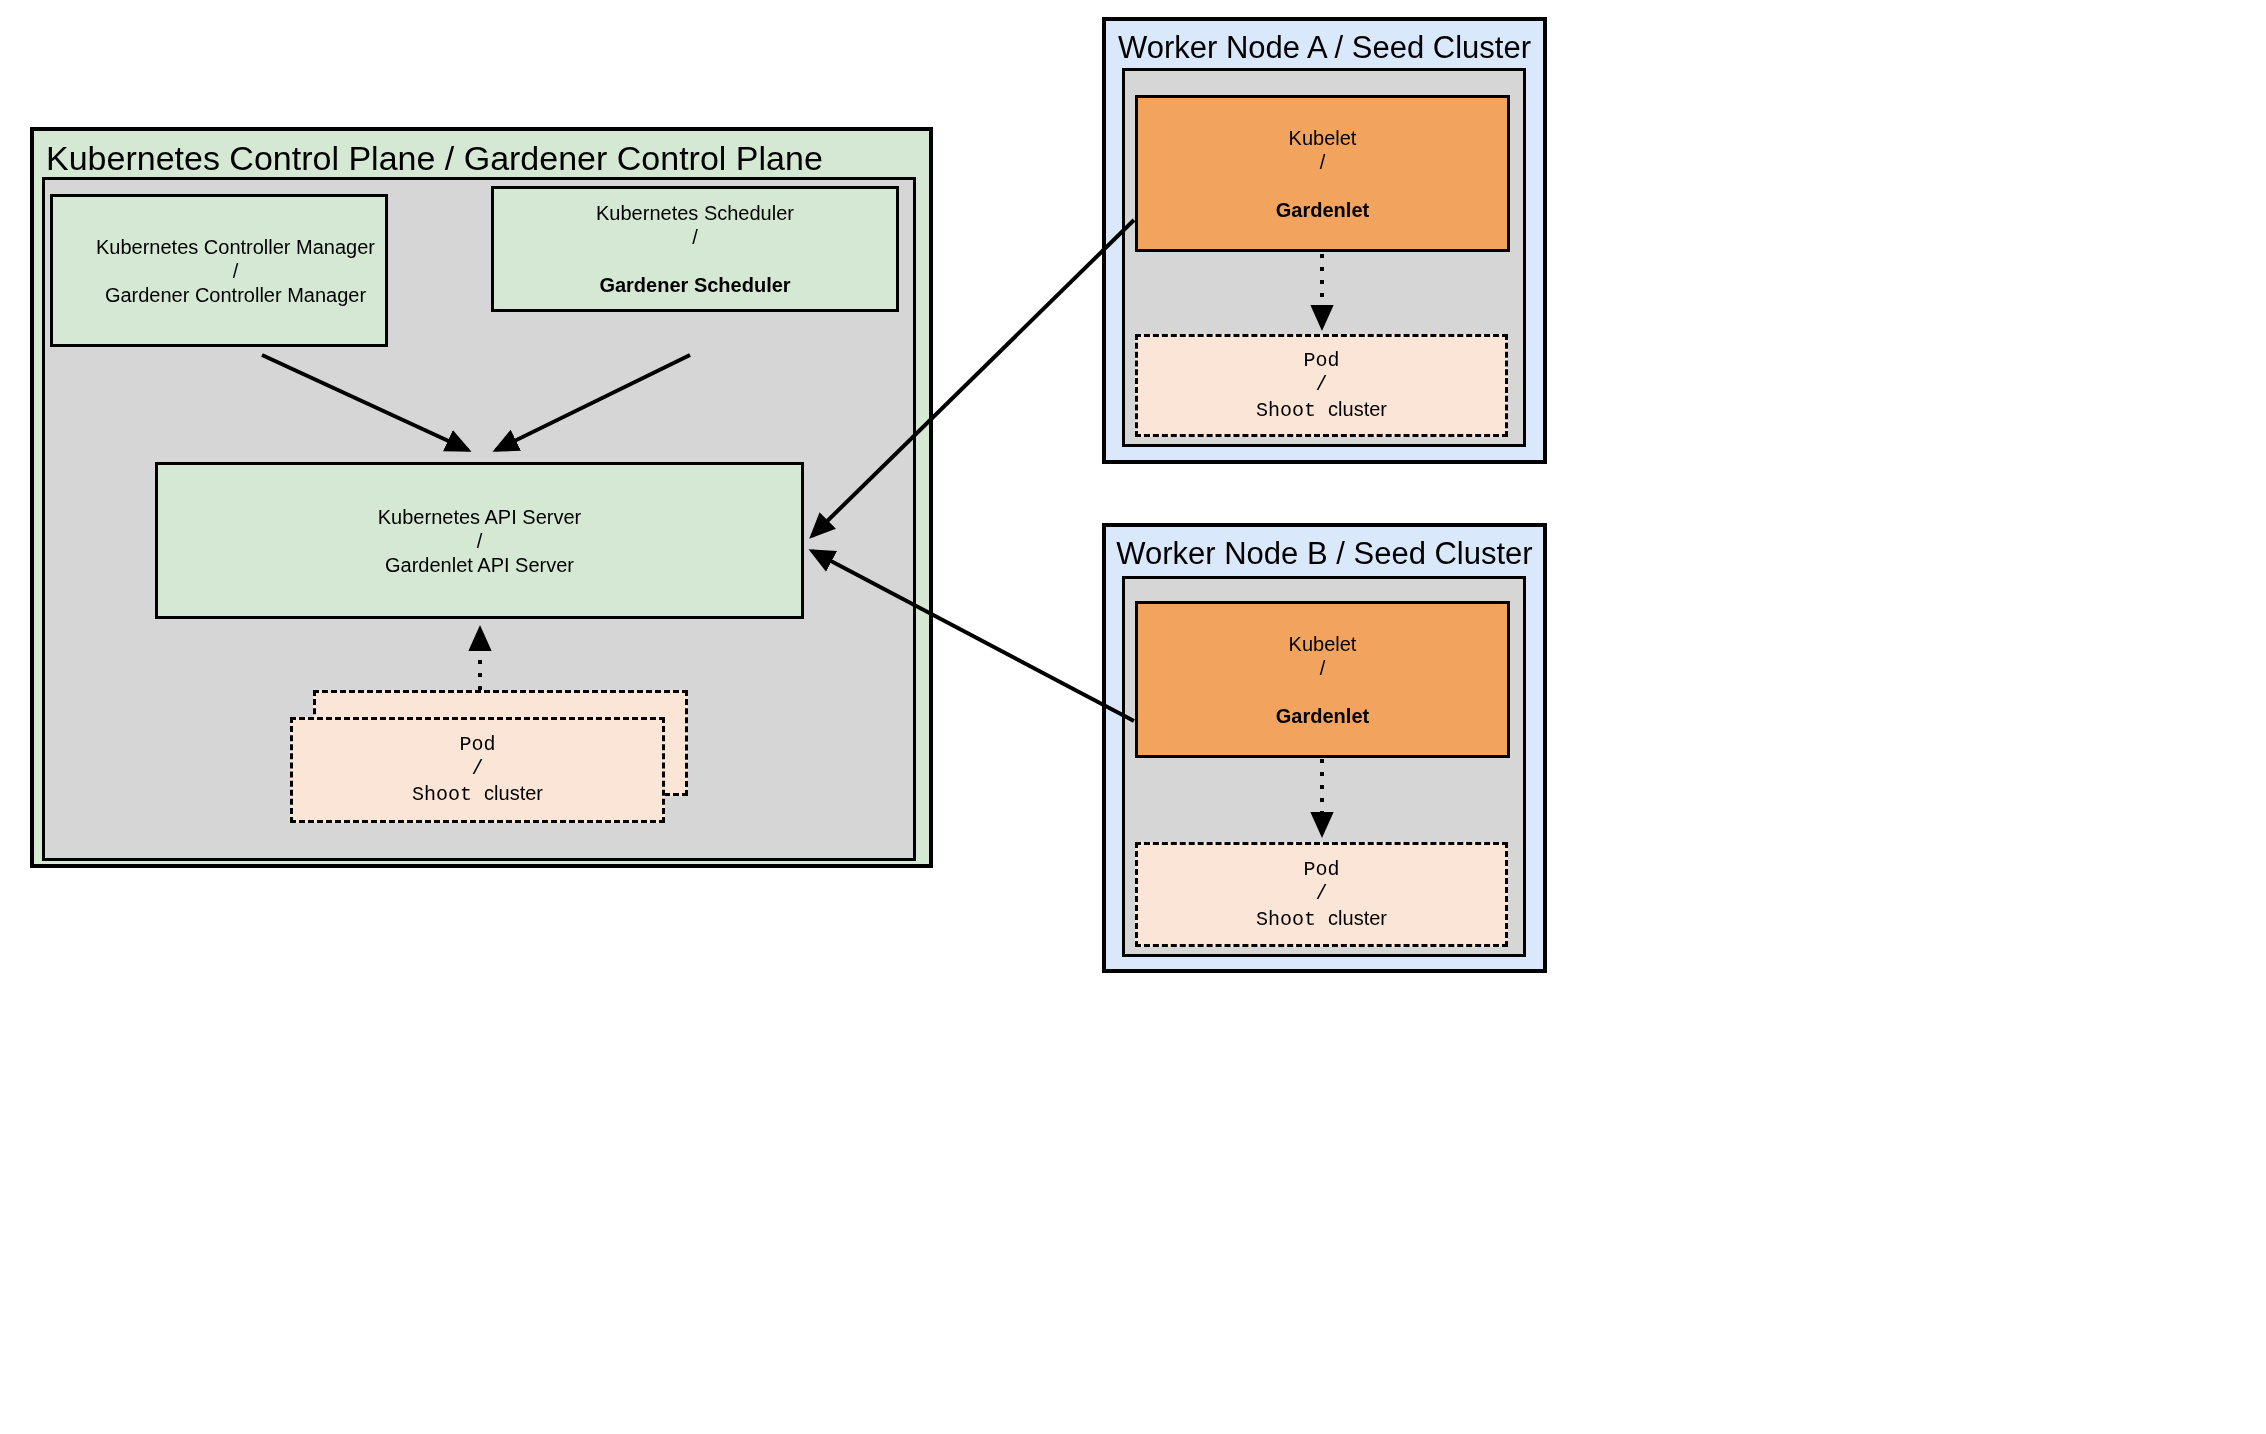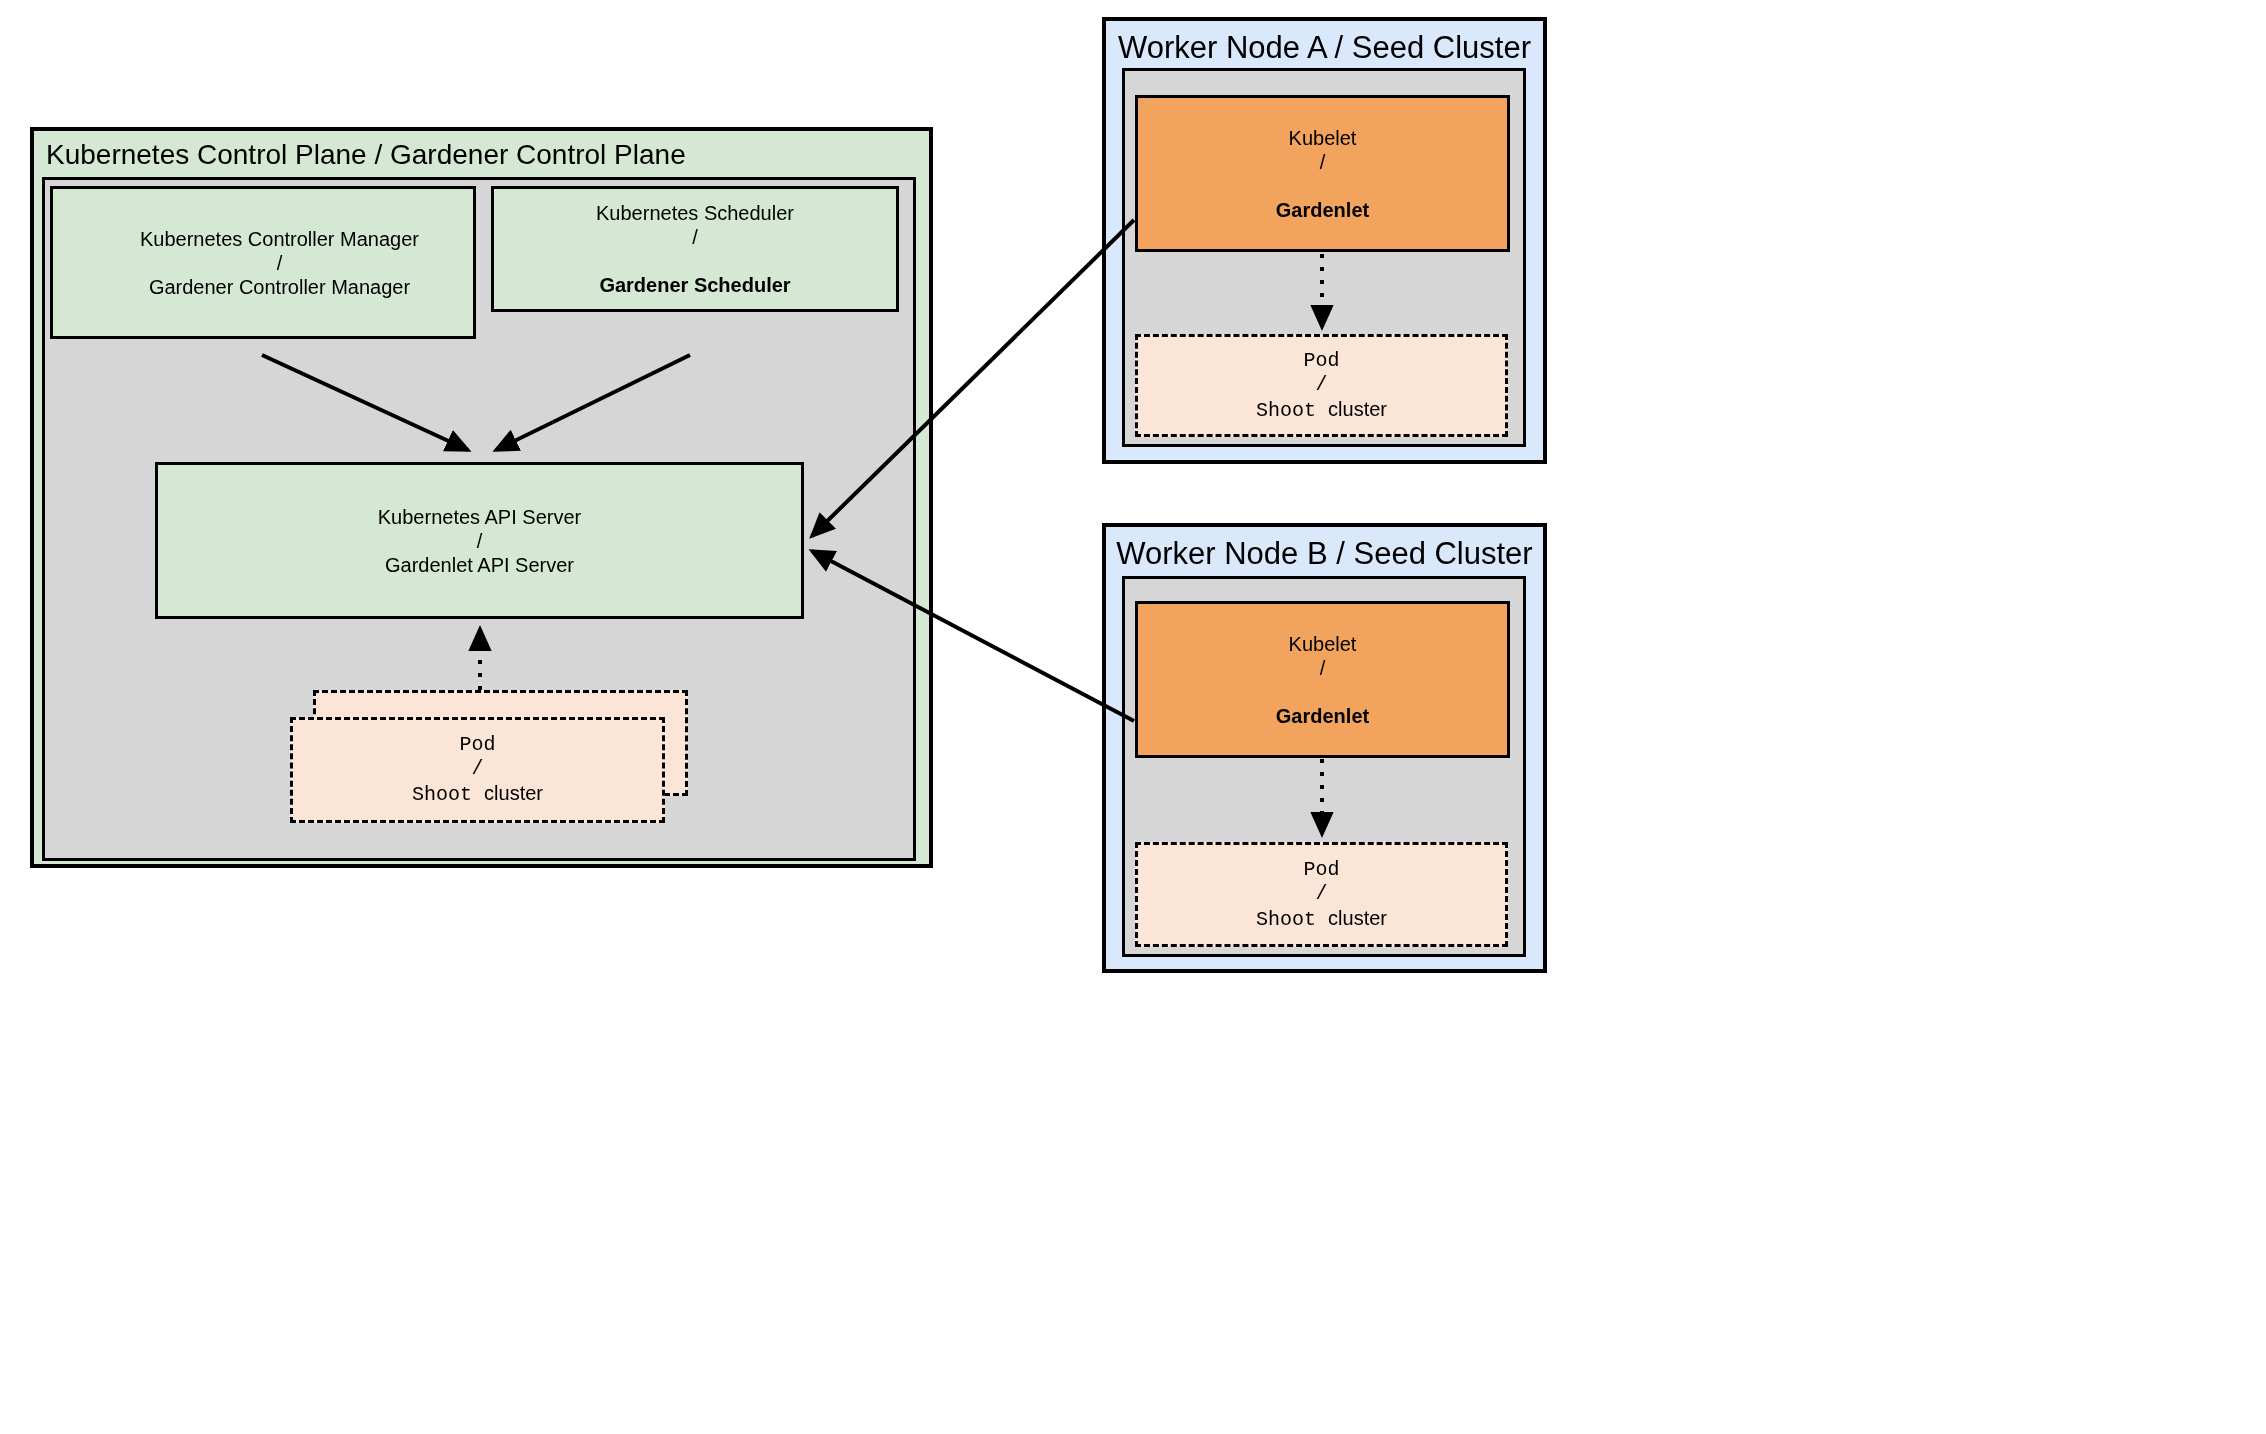--- a/index.html
+++ b/index.html
@@ -38,21 +38,21 @@
     line-height:1.2;
   }
   .green-fill{background:var(--green);}
   .blue-fill{background:var(--blue);}
   .orange-fill{background:var(--orange);}
   .peach-fill{background:var(--peach);}
   .dashed{border-style:dashed;}
   .mono{font-family:"Liberation Mono","DejaVu Sans Mono",monospace;}
   .bold{font-weight:700;margin-top:24px;}
   .title{
-    font-size:28px;
+    font-size:34px;
     white-space:nowrap;
     text-align:center;
   }
   .worker-title{
     width:100%;
     text-align:center;
     font-size:31px;
   }
   svg.arrows{
     position:absolute;
@@ -67,21 +67,21 @@
 </head>
 <body>
 
 <div class="canvas">
 
   <div class="abs outer green-fill" style="left:30px;top:127px;width:903px;height:741px;">
     <div class="abs title" style="left:12px;top:8px;">Kubernetes Control Plane / Gardener Control Plane</div>
 
     <div class="abs panel-gray" style="left:8px;top:46px;width:874px;height:684px;">
 
-      <div class="abs box green-fill" style="left:5px;top:6px;width:426px;height:153px;padding-left:33px;">
+      <div class="abs box green-fill" style="left:5px;top:14px;width:338px;height:153px;padding-left:33px;">
         <div>Kubernetes Controller Manager</div>
         <div>/</div>
         <div>Gardener Controller Manager</div>
       </div>
 
       <div class="abs box green-fill" style="left:446px;top:6px;width:408px;height:126px;">
         <div>Kubernetes Scheduler</div>
         <div>/</div>
         <div class="bold">Gardener Scheduler</div>
       </div>

